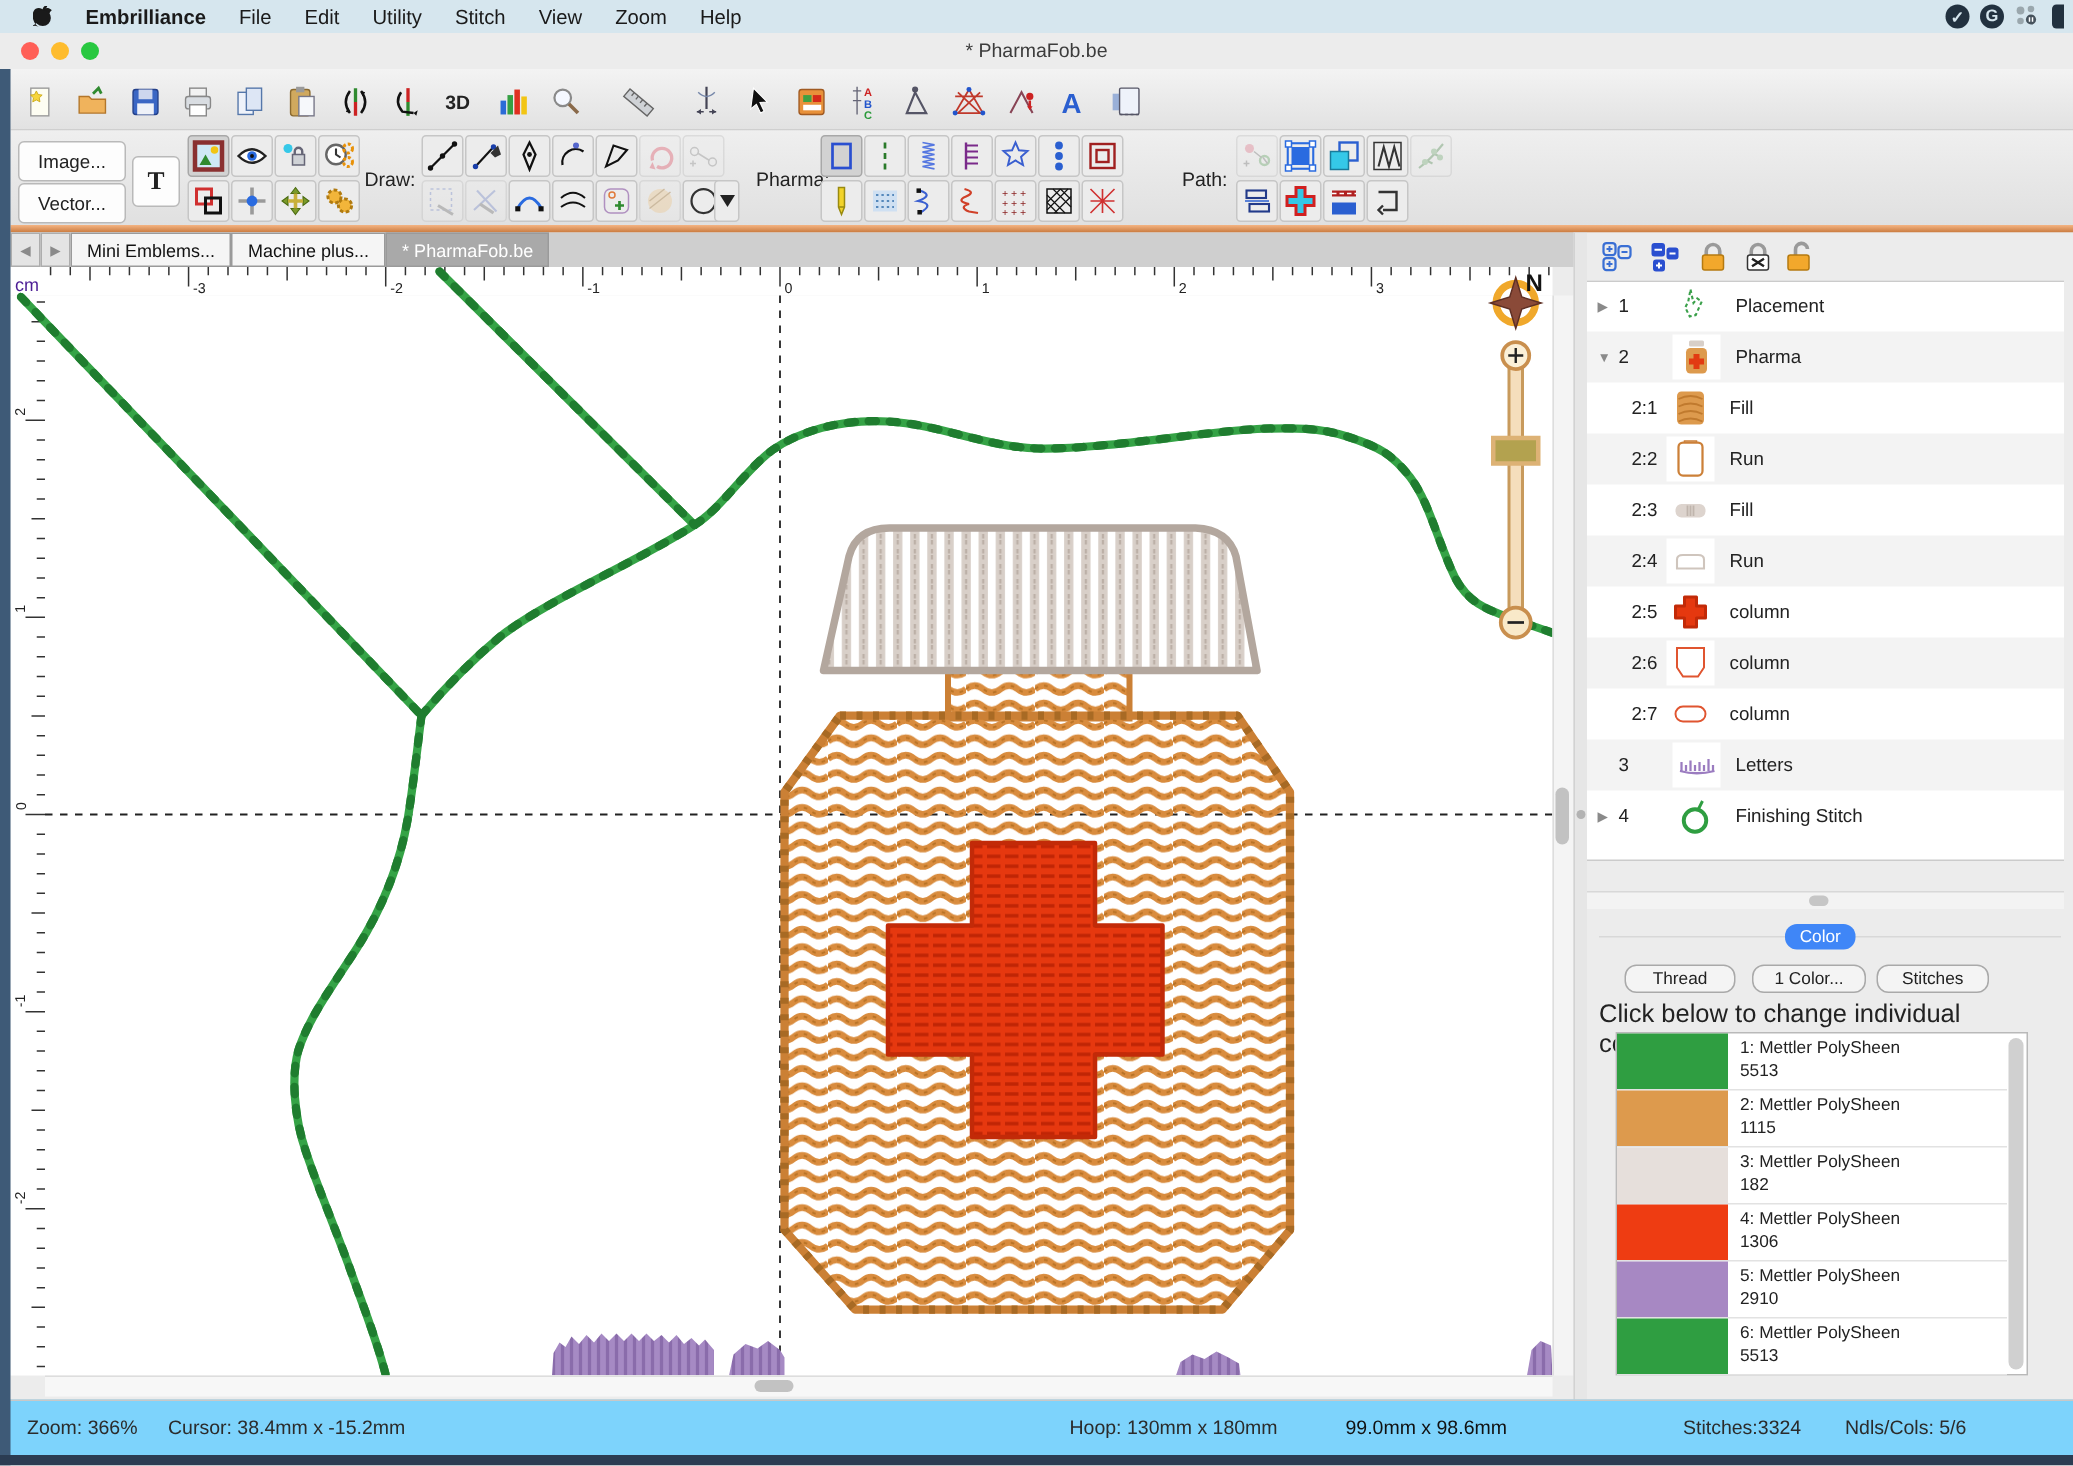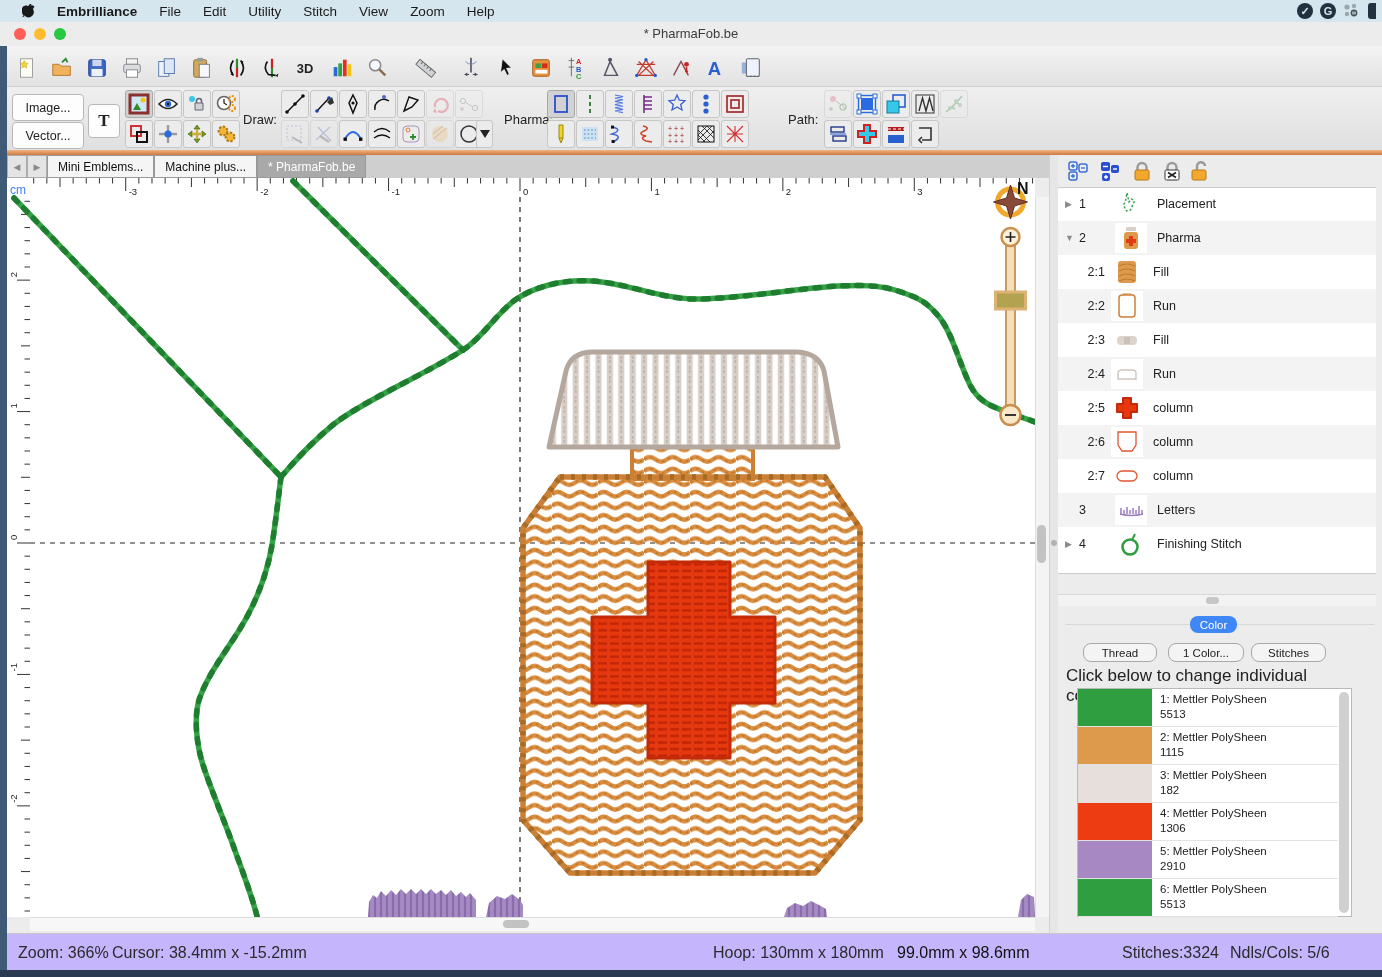--- a/index.html
+++ b/index.html
@@ -33,21 +33,21 @@
   .tlabel{position:absolute;font-size:13px;color:#222}
   .accent{left:7px;top:150px;width:1375px;height:5px;background:linear-gradient(#f4b483,#c97a3e)}
   
   .tabbar{left:7px;top:155px;width:1051px;height:23px;background:#cfcfcf;display:flex}
   .tabarrow{width:20px;height:23px;background:#e4e4e4;border:1px solid #adadad;box-sizing:border-box;
             display:flex;align-items:center;justify-content:center;font-size:9px;color:#8a8a8a}
   .tab{height:23px;border:1px solid #9a9a9a;box-sizing:border-box;display:flex;align-items:center;
        padding:0 10px;font-size:12px;background:#f5f5f5;color:#111;white-space:nowrap}
   .tab.active{background:#a9a9a9;color:#fff}
   .ruler{background:#fff}
-  .corner{left:7px;top:178px;width:23px;height:19px;background:#fff;font-size:12px;color:#3b82f6;
+  .corner{left:7px;top:178px;width:23px;height:19px;background:#fff;font-size:12px;color:#4c1d95;
           display:flex;align-items:flex-end;padding-left:3px;box-sizing:border-box}
   .canvas{left:30px;top:197px;width:1005px;height:720px;background:#fff}
   .vsb{left:1035px;top:197px;width:14px;height:720px;background:#f4f4f4;border-left:1px solid #ddd;box-sizing:border-box}
   .vsb-thumb{left:1037px;top:525px;width:9px;height:38px;background:#c2c2c2;border-radius:5px}
   .splitter{left:1049px;top:155px;width:9px;height:778px;background:#e6e6e6;border-left:1px solid #d2d2d2;box-sizing:border-box}
   .split-dot{left:1051px;top:540px;width:6px;height:6px;border-radius:50%;background:#b3b3b3}
   .hsb{left:30px;top:917px;width:1005px;height:14px;background:#f7f7f7;border-top:1px solid #ddd;box-sizing:border-box}
   .hsb-thumb{left:503px;top:920px;width:26px;height:8px;background:#c2c2c2;border-radius:4px}
   
   .sidebar{left:1058px;top:155px;width:324px;height:778px;background:#ececec}
@@ -67,22 +67,22 @@
   .cbtn{position:absolute;height:17px;border:1px solid #a9a9a9;border-radius:8px;background:#f4f4f4;
         font-size:11.5px;color:#222;display:flex;align-items:center;justify-content:center}
   .caption{left:1066px;top:666px;width:295px;text-align:left;font-size:17px;color:#222}
   .clist{left:1077px;top:688px;width:275px;height:229px;background:#fff;border:1px solid #b9b9b9;box-sizing:border-box}
   .crow{position:absolute;left:1078px;width:260px;height:37px;border-bottom:1px solid #e2e2e2;font-size:11.5px;color:#222}
   .cswatch{position:absolute;left:0;top:0;width:74px;height:37px}
   .cname{position:absolute;left:82px;top:4px;white-space:nowrap}
   .ccode{position:absolute;left:82px;top:19px}
   .clist-sbt{left:1339px;top:692px;width:10px;height:221px;background:#d0d0d0;border-radius:5px}
   
-  .statusbar{left:0;top:933px;width:1382px;height:37px;background:#c4b5fd;border-top:1px solid #c8c8c8;
-             font-size:16px;color:#2b2b2b;box-sizing:border-box}
+  .statusbar{left:0;top:933px;width:1382px;height:37px;background:#7dd3fc;border-top:1px solid #c8c8c8;
+             font-size:13px;color:#2b2b2b;box-sizing:border-box}
   .st{position:absolute;top:10px;white-space:nowrap}
   .edgeL{left:0;top:46px;width:7px;height:931px;background:#3e5a77}
   .edgeB{left:0;top:970px;width:1382px;height:7px;background:#2b3c52}
   svg text{font-family:"Liberation Sans",sans-serif}
 </style>
 </head>
 <body>
 
 <div class="abs menubar">
   <svg width="13" height="15" viewBox="0 0 13 15">

